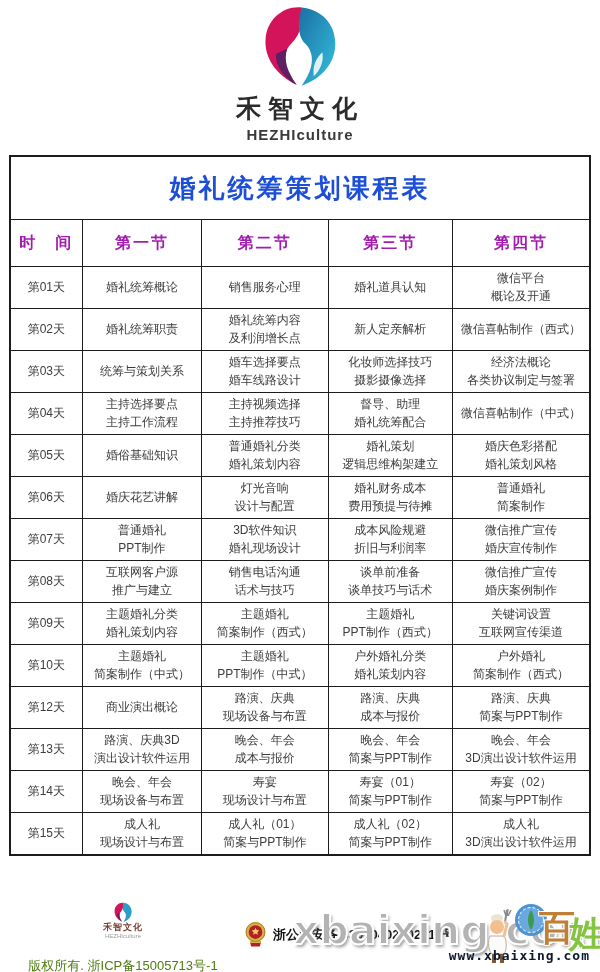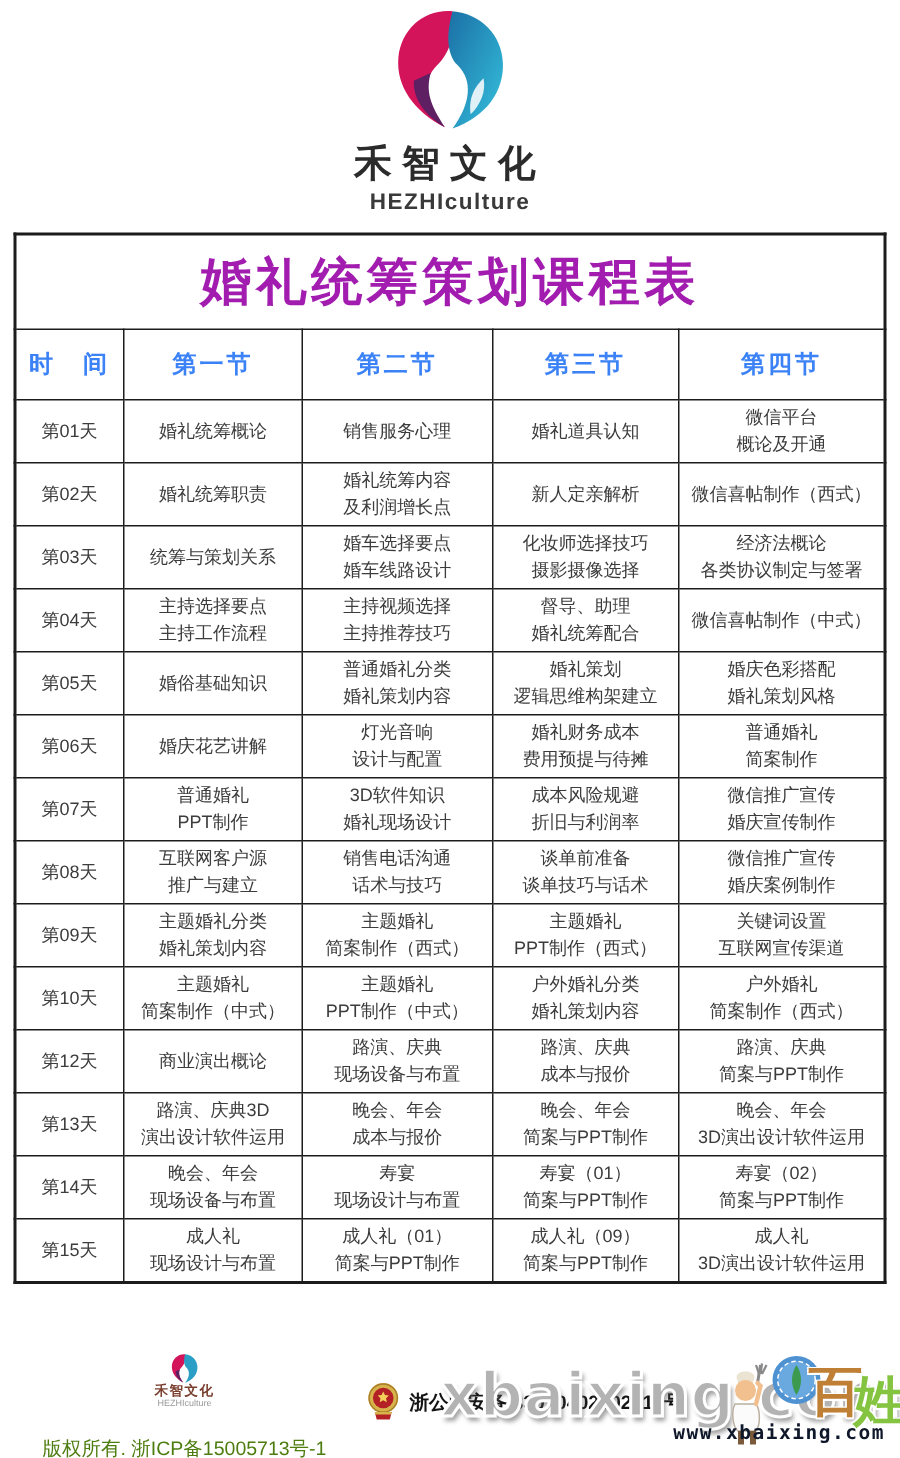--- a/index.html
+++ b/index.html
@@ -18,24 +18,24 @@
   table.schedule{
     position:absolute;top:155px;left:9px;width:582px;
     border-collapse:collapse;table-layout:fixed;
     border:2px solid #1c1c1c;background:#fff;
   }
   table.schedule th,table.schedule td{
     border:1px solid #1c1c1c;text-align:center;vertical-align:middle;
     white-space:pre-line;padding:1px 2px;overflow:hidden;
   }
   .title-row th{
-    height:60px;font-size:34px;font-weight:700;letter-spacing:3px;color:#a21caf;
+    height:60px;font-size:26px;font-weight:700;letter-spacing:3px;color:#1d4ed8;
     font-family:"DejaVu Serif","Liberation Serif",serif;
   }
-  .head-row th{height:44px;font-size:16px;font-weight:700;color:#3b82f6;letter-spacing:2px;}
+  .head-row th{height:44px;font-size:16px;font-weight:700;color:#a21caf;letter-spacing:2px;}
   table.schedule td{height:39px;font-size:12px;color:#3c3c3c;line-height:1.45;}
   td.day{color:#2e2e2e;}
   
   .footer{position:absolute;top:900px;left:0;width:600px;height:72px;}
   .footer-left{position:absolute;left:28px;top:2px;width:190px;text-align:center;}
   .mini-logo svg{display:block;margin:0 auto;}
   .mini-brand-cn{font-size:9px;font-weight:700;color:#7a4030;letter-spacing:1px;line-height:1.1;}
   .mini-brand-en{font-size:6px;color:#9a9a9a;line-height:1.1;}
   .copyright{margin-top:18px;font-size:13px;font-weight:400;color:#4d7c0f;white-space:nowrap;}
   .footer-mid{position:absolute;left:243px;top:20px;display:flex;align-items:center;z-index:1;}
@@ -237,21 +237,21 @@
 简案与PPT制作</td>
         <td>寿宴（02）
 简案与PPT制作</td>
       </tr>
       <tr>
         <td class="day">第15天</td>
         <td>成人礼
 现场设计与布置</td>
         <td>成人礼（01）
 简案与PPT制作</td>
-        <td>成人礼（09）
+        <td>成人礼（02）
 简案与PPT制作</td>
         <td>成人礼
 3D演出设计软件运用</td>
       </tr>
     </tbody>
 </table>
 
 <div class="footer">
 
   <div class="footer-left">

